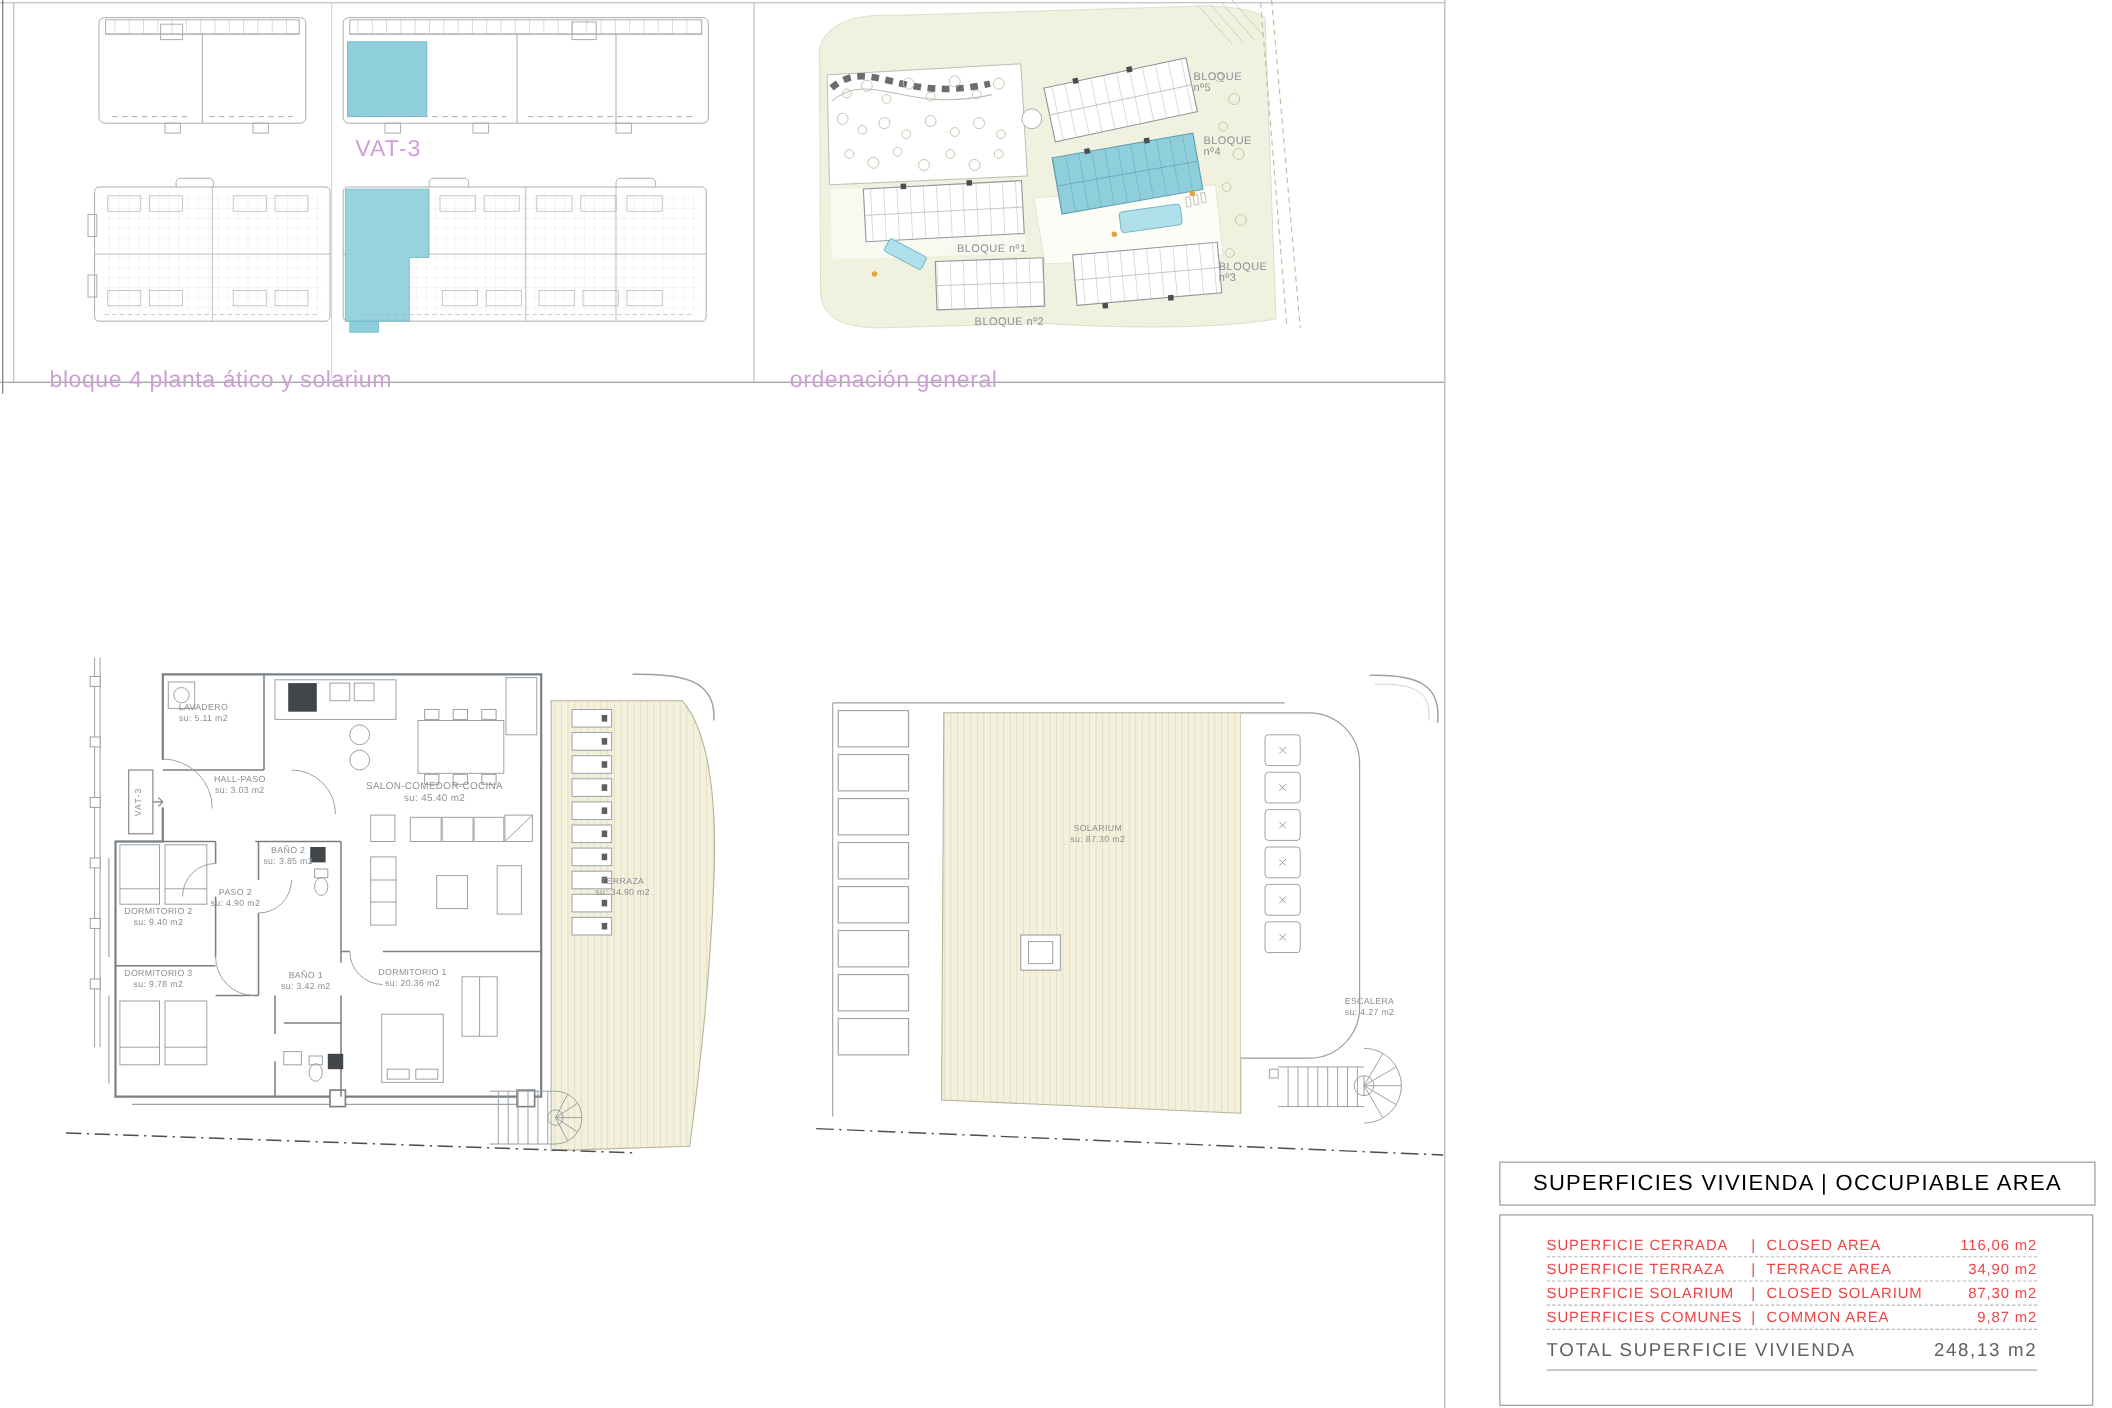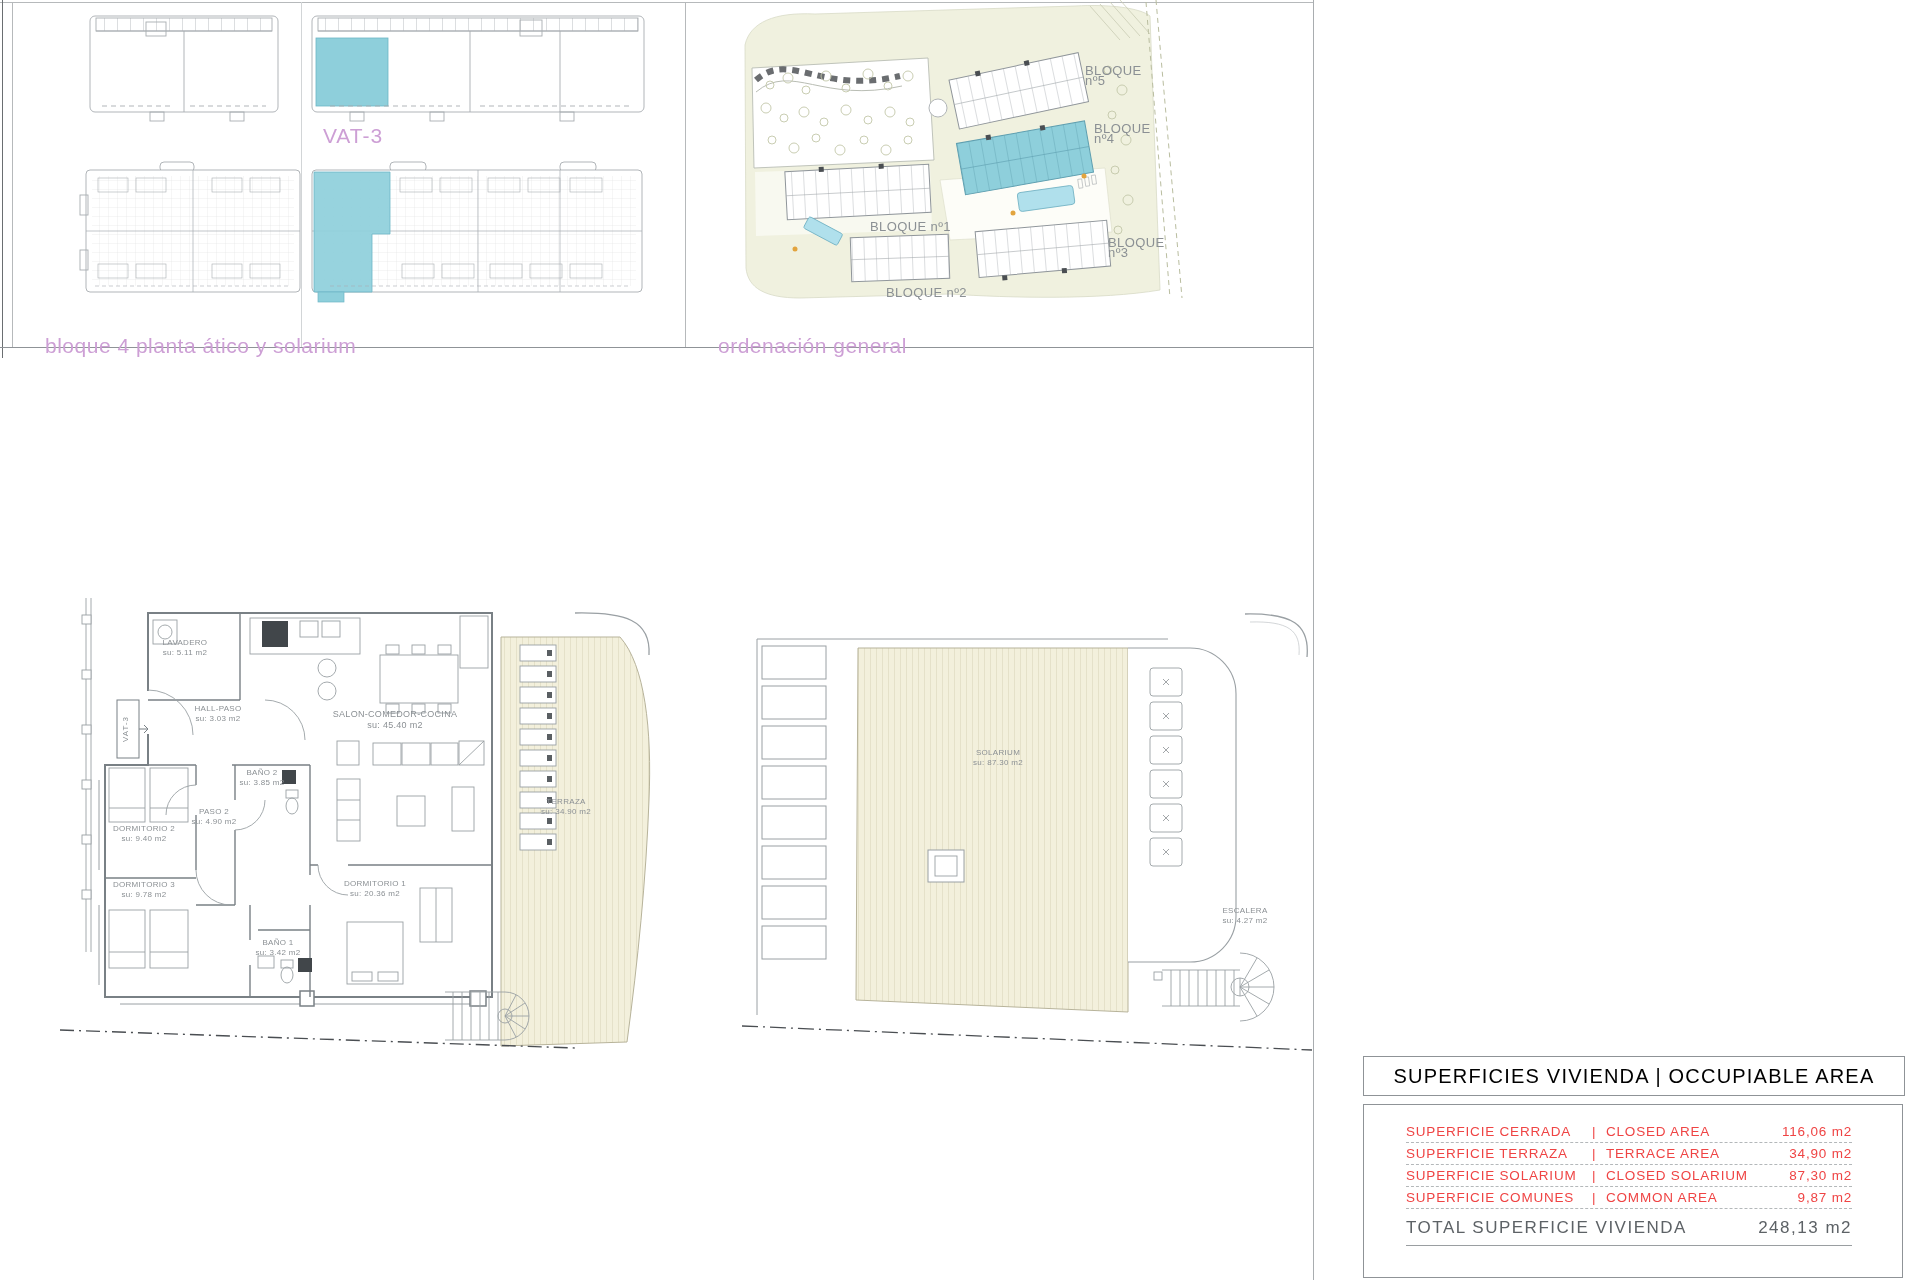--- a/index.html
+++ b/index.html
@@ -8,21 +8,21 @@
   .abs{position:absolute;}
   .hline{position:absolute;border-top:1px solid #b6b9bb;}
   .vline{position:absolute;border-left:1px solid #b6b9bb;}
   .caption{position:absolute;font-size:21px;color:#cd9fd5;letter-spacing:.5px;white-space:nowrap;margin-top:23px;}
   .vat3{position:absolute;left:314px;top:124px;width:78px;text-align:center;
         font-size:21px;color:#cd9fd5;letter-spacing:1px;}
   .lbl{position:absolute;text-align:center;color:#8b9094;font-size:8px;line-height:10px;
        letter-spacing:.3px;white-space:nowrap;}
   .lbl span{display:block;}
   .lbl.big{font-size:9px;line-height:11px;}
-  .slbl{position:absolute;text-align:left;color:#8b9094;font-size:13px;line-height:10px;
+  .slbl{position:absolute;text-align:left;color:#8b9094;font-size:10px;line-height:10px;
         letter-spacing:.4px;white-space:nowrap;}
   .slbl span{display:block;}
   .vtag{position:absolute;left:121px;top:760px;width:62px;text-align:center;
         transform:rotate(-90deg);transform-origin:left top;font-size:8px;
         letter-spacing:1px;color:#8b9094;}
   
   .tbl-head{position:absolute;left:1363px;top:1056px;width:540px;height:38px;
         border:1.5px solid #8f9397;background:#fff;display:flex;align-items:center;justify-content:center;
         font-size:20px;letter-spacing:1.2px;color:#000000;}
   .tbl-body{position:absolute;left:1363px;top:1104px;width:540px;height:174px;
@@ -428,21 +428,21 @@
       <span>su: 4.90 m2</span>
     </div>
   <div class="lbl" style="left:108px;top:880px;width:72px;">
     <span>DORMITORIO 3</span>
       <span>su: 9.78 m2</span>
     </div>
   <div class="lbl" style="left:335px;top:879px;width:80px;">
     <span>DORMITORIO 1</span>
       <span>su: 20.36 m2</span>
     </div>
-  <div class="lbl" style="left:252px;top:938px;width:52px;">
+  <div class="lbl" style="left:252px;top:882px;width:52px;">
     <span>BAÑO 1</span>
       <span>su: 3.42 m2</span>
     </div>
 
   <svg class="abs" style="left:740px;top:600px;" width="580" height="470" viewBox="740 600 580 470">
     <defs>
       <pattern id="deckV2" width="6" height="10" patternUnits="userSpaceOnUse">
         <rect width="6" height="10" fill="#f3f0dc"></rect>
         <path d="M0,0 V10" stroke="#dcd8bd" stroke-width="1.2"></path>
       </pattern>
@@ -524,21 +524,21 @@
       <span class="en">TERRACE AREA</span>
       <span class="val">34,90 m2</span>
     </div>
     <div class="trow">
       <span class="es">SUPERFICIE SOLARIUM</span>
       <span class="pipe">|</span>
       <span class="en">CLOSED SOLARIUM</span>
       <span class="val">87,30 m2</span>
     </div>
     <div class="trow">
-      <span class="es">SUPERFICIE COMUNES</span>
+      <span class="es">SUPERFICIES COMUNES</span>
       <span class="pipe">|</span>
       <span class="en">COMMON AREA</span>
       <span class="val">9,87 m2</span>
     </div>
     <div class="ttotal">
       <span class="tl">TOTAL SUPERFICIE VIVIENDA</span>
       <span class="tv">248,13 m2</span>
     </div>
   </div>
 

